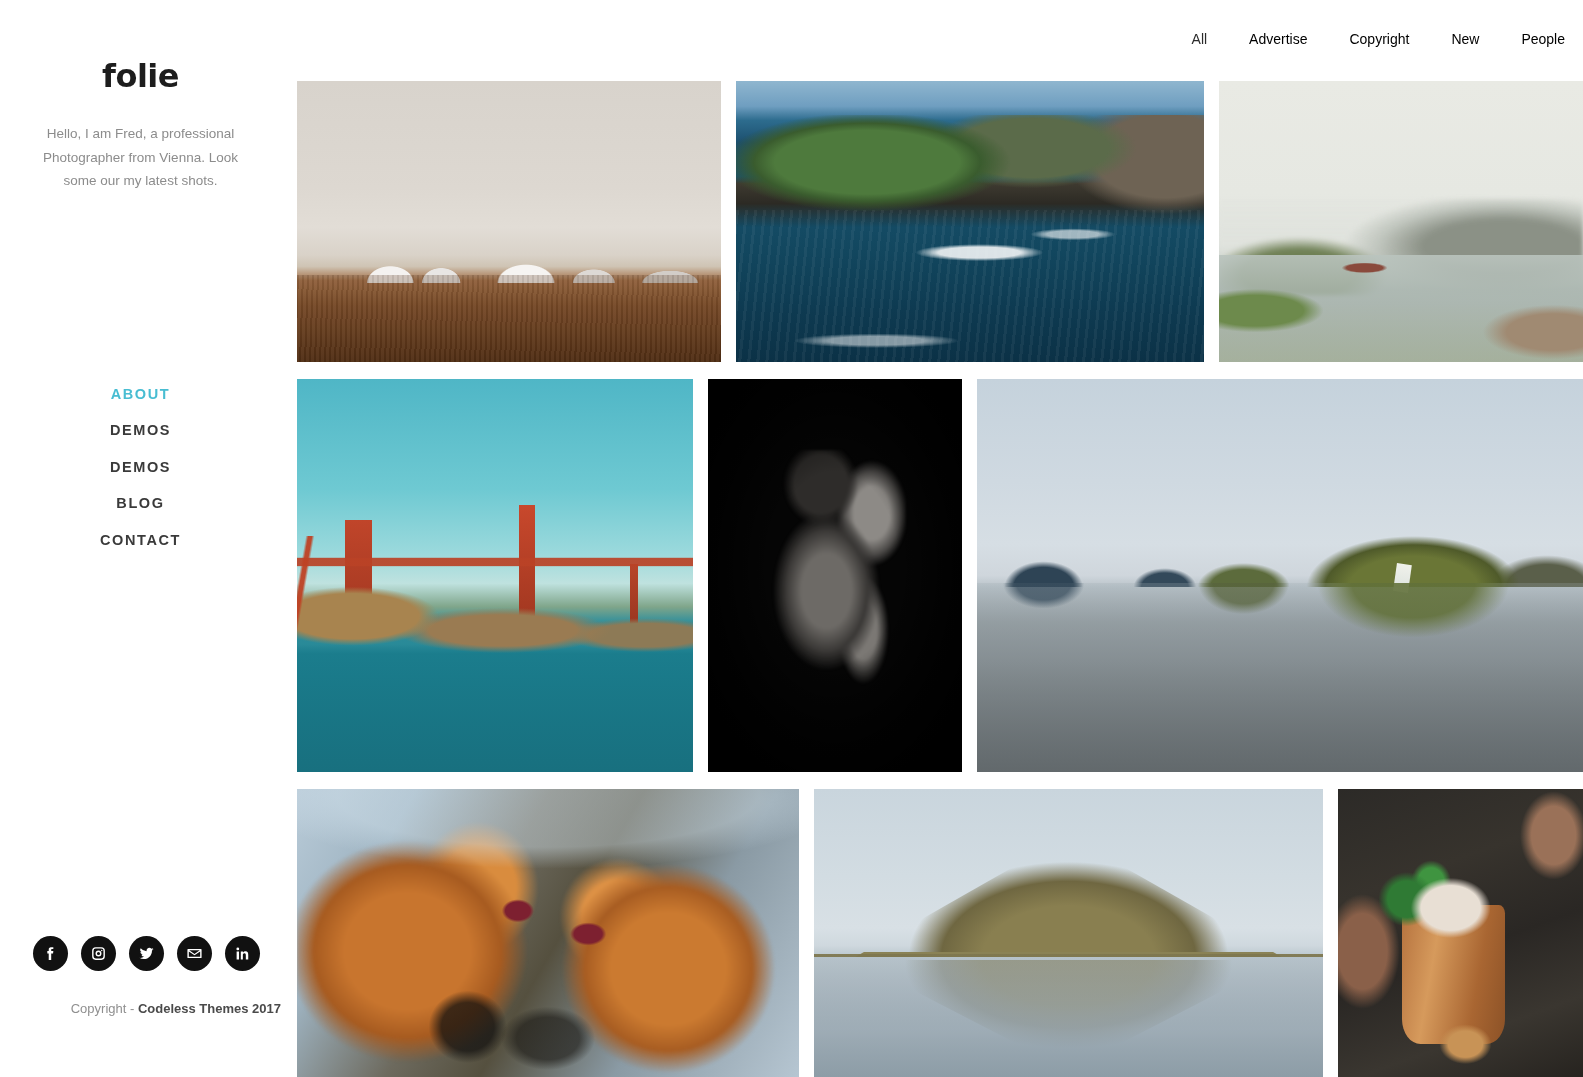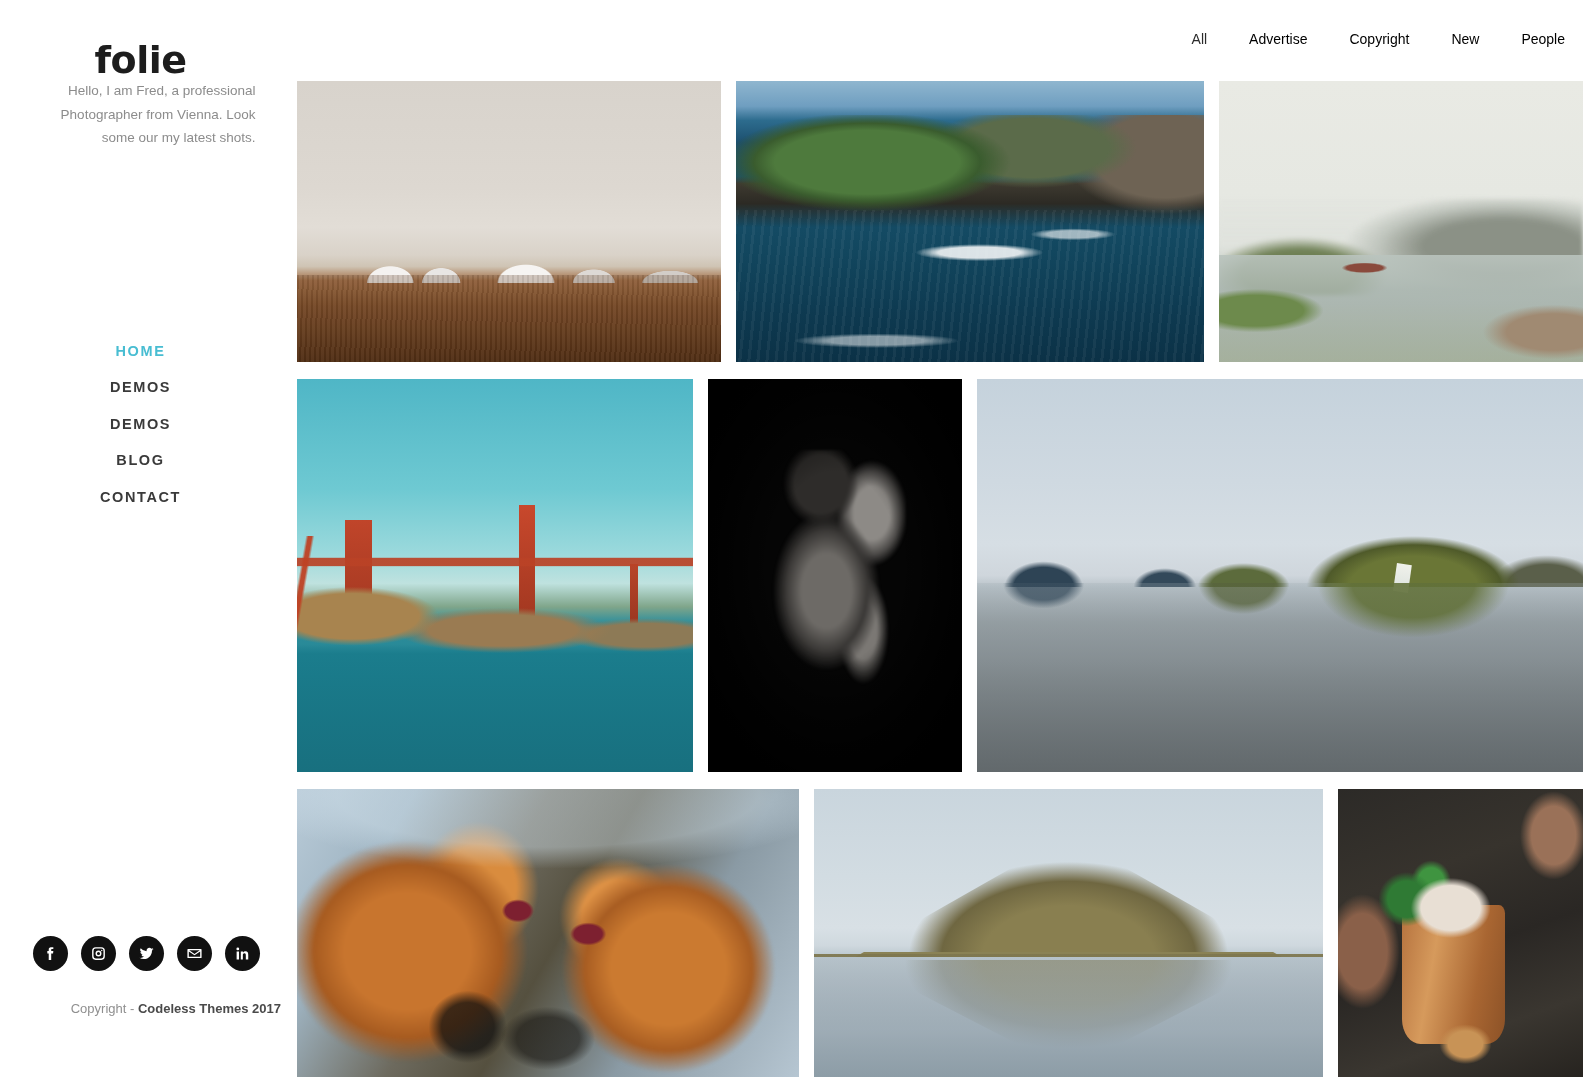--- a/index.html
+++ b/index.html
@@ -7,25 +7,25 @@
   body{ font-family:"Liberation Sans", sans-serif; -webkit-font-smoothing:antialiased; }
 
   .page{ position:relative; width:1583px; height:1077px; background:#ffffff; }
 
   
   .sidebar{
     position:absolute; left:0; top:0; width:281px; height:1077px;
     background:#ffffff; display:flex; flex-direction:column; align-items:center;
   }
   .logo{
-    margin-top:41px; font-size:38px; line-height:1; font-weight:700;
+    margin-top:60px; font-size:32px; line-height:1; font-weight:700;
     color:#1d1d1d; letter-spacing:-0.5px; font-family:"DejaVu Sans", sans-serif;
   }
   .bio{
-    width:230px; text-align:right;
+    margin-top:30px; width:230px; text-align:center;
     font-size:13.5px; line-height:23.5px; color:#8c8c8c; font-weight:400;
   }
   .nav-menu{ margin-top:193px; width:100%; display:flex; flex-direction:column; align-items:center; }
   .nav-item{
     font-size:14.5px; letter-spacing:1.6px; font-weight:700;
     color:#3a3a3a; margin-bottom:20.5px; text-decoration:none; cursor:pointer;
   }
   .nav-item.active{ color:#48bdd2; }
 
   .social-row{
@@ -269,21 +269,21 @@
 </head>
 <body>
 
 <div class="page">
 
   <aside class="sidebar">
     <div class="logo">folie</div>
     <p class="bio">Hello, I am Fred, a professional Photographer from Vienna. Look some our my latest shots.</p>
 
     <nav class="nav-menu">
-      <a class="nav-item active">HOME</a>
+      <a class="nav-item active">ABOUT</a>
       <a class="nav-item">DEMOS</a>
       <a class="nav-item">DEMOS</a>
       <a class="nav-item">BLOG</a>
       <a class="nav-item">CONTACT</a>
     </nav>
 
     <div class="social-row">
       <a class="social-btn">
         <svg viewBox="0 0 24 24">
             <path d="M15 3h-2.5C10.6 3 9.5 4.3 9.5 6.3V8.5H7.5V12h2v9h3.5v-9h2.6l.4-3.5h-3V6.8c0-.7.2-1.1 1.1-1.1H16V3z"></path>

